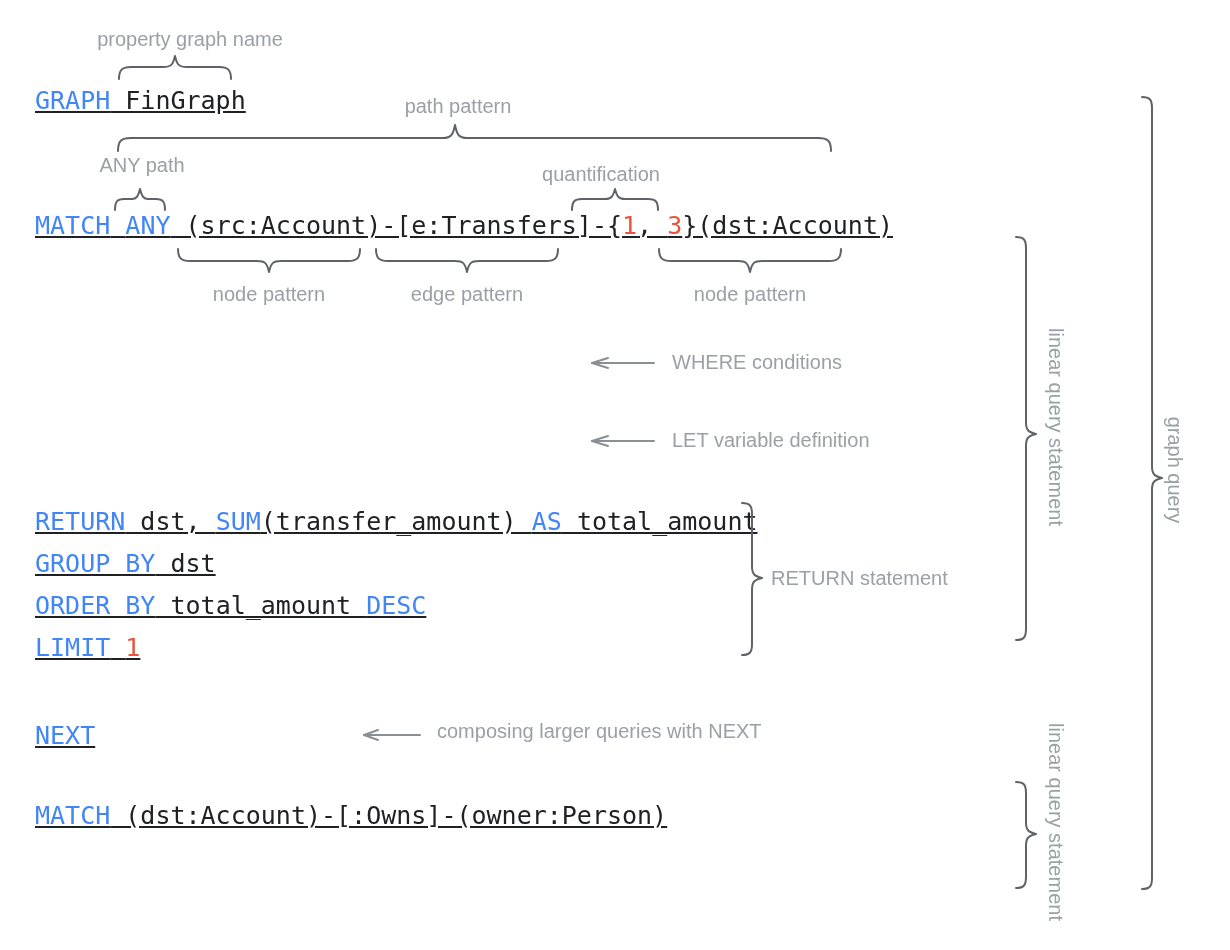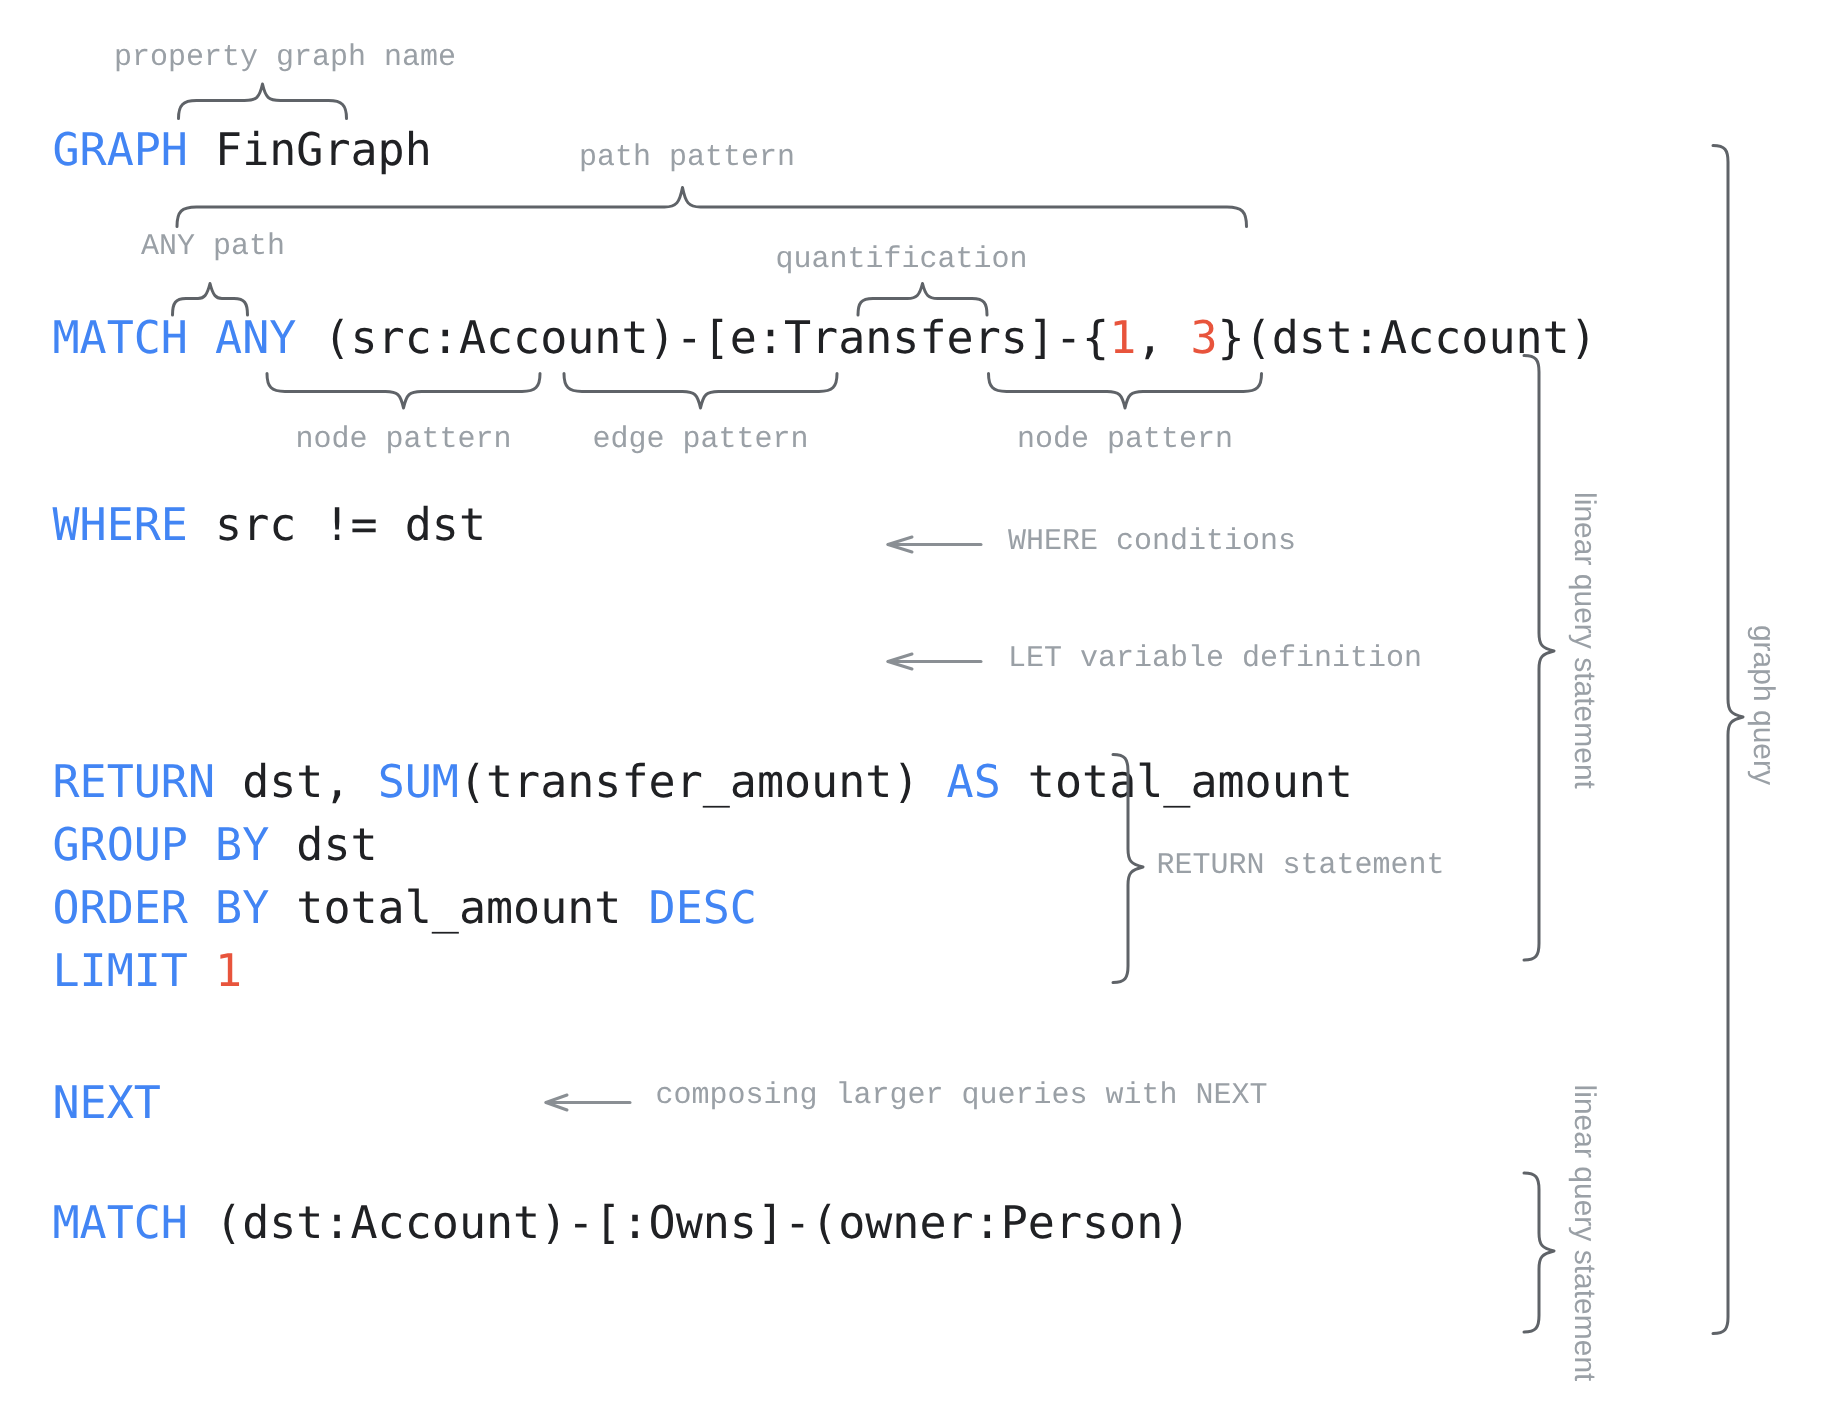--- a/index.html
+++ b/index.html
@@ -3,41 +3,40 @@
 <meta charset="utf-8">
 <style>
   :root{
     --keyword:#4285f4; --number:#e8543c; --code:#202124;
     --annotation:#9aa0a6; --brace:#5f6368; --arrow:#8a8f94; --bg:#ffffff;
   }
   html,body{margin:0;padding:0;background:var(--bg);}
   body{width:1230px;height:950px;position:relative;overflow:hidden;
        font-family:"Liberation Sans",sans-serif;}
   .canvas{position:absolute;left:0;top:0;width:1230px;height:950px;}
-  .ann{position:absolute;color:var(--annotation);font-size:20px;line-height:26px;white-space:nowrap;font-family:Liberation Mono, monospace;}
+  .ann{position:absolute;color:var(--annotation);font-size:20px;line-height:26px;white-space:nowrap;}
   .ann.center{transform:translateX(-50%);}
   .vann{position:absolute;writing-mode:vertical-rl;transform:translateY(-50%);
         color:var(--annotation);font-size:20px;line-height:26px;white-space:nowrap;}
   .code{position:absolute;left:35px;font-family:"DejaVu Sans Mono","Liberation Mono",monospace;
-        font-size:30px;line-height:30px;white-space:pre;color:var(--code);}
+        font-size:25px;line-height:30px;white-space:pre;color:var(--code);text-decoration:underline;}
   .tok-keyword{color:var(--keyword);}
   .tok-number{color:var(--number);}
   .tok-plain{color:var(--code);}
   svg.decor{position:absolute;overflow:visible;}
   svg.decor path{fill:none;stroke:var(--brace);stroke-width:2;stroke-linecap:round;stroke-linejoin:round;}
   svg.decor.arrow path{stroke:var(--arrow);}
 </style>
 </head>
 <body>
 
 <div class="canvas">
 
   <div class="code" style="top:86px"><span class="tok-keyword">GRAPH</span><span class="tok-plain"> FinGraph</span></div>
   <div class="code" style="top:211px"><span class="tok-keyword">MATCH</span><span class="tok-plain"> </span><span class="tok-keyword">ANY</span><span class="tok-plain"> (src:Account)-[e:Transfers]-{</span><span class="tok-number">1</span><span class="tok-plain">, </span><span class="tok-number">3</span><span class="tok-plain">}(dst:Account)</span></div>
-  <div class="code" style="top:336px"><span class="tok-keyword">WHERE</span><span class="tok-plain"> src != dst</span></div>
   <div class="code" style="top:507px"><span class="tok-keyword">RETURN</span><span class="tok-plain"> dst, </span><span class="tok-keyword">SUM</span><span class="tok-plain">(transfer_amount) </span><span class="tok-keyword">AS</span><span class="tok-plain"> total_amount</span></div>
   <div class="code" style="top:549px"><span class="tok-keyword">GROUP BY</span><span class="tok-plain"> dst</span></div>
   <div class="code" style="top:591px"><span class="tok-keyword">ORDER BY</span><span class="tok-plain"> total_amount </span><span class="tok-keyword">DESC</span></div>
   <div class="code" style="top:633px"><span class="tok-keyword">LIMIT</span><span class="tok-plain"> </span><span class="tok-number">1</span></div>
   <div class="code" style="top:721px"><span class="tok-keyword">NEXT</span></div>
   <div class="code" style="top:801px"><span class="tok-keyword">MATCH</span><span class="tok-plain"> (dst:Account)-[:Owns]-(owner:Person)</span></div>
 
   <div class="ann center" style="left:190px;top:26px">property graph name</div>
   <div class="ann center" style="left:458px;top:93px">path pattern</div>
   <div class="ann center" style="left:142px;top:152px">ANY path</div>

